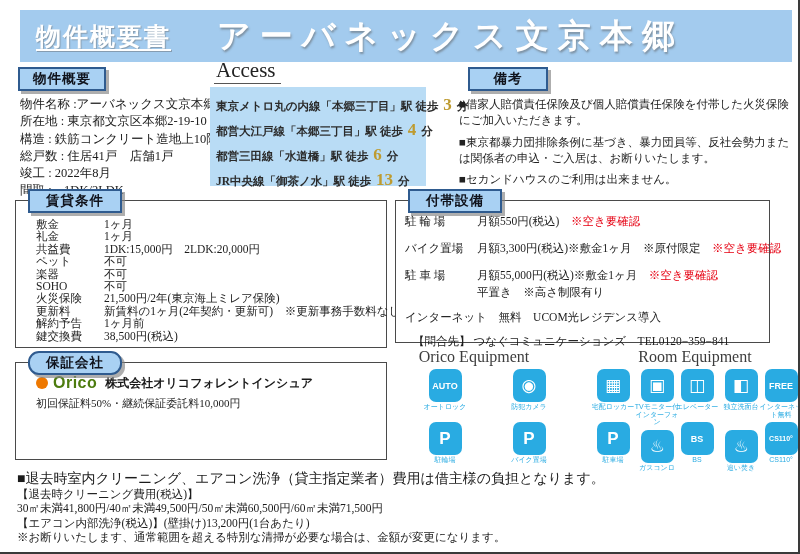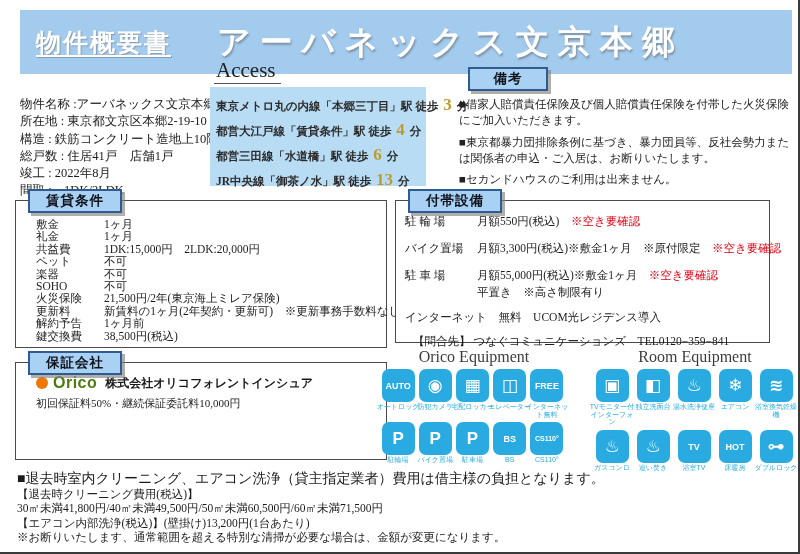--- a/index.html
+++ b/index.html
@@ -4,21 +4,21 @@
 <style>
   * { margin:0; padding:0; box-sizing:border-box; }
   html,body { background:#e9e9e9; }
   body { font-family:"Liberation Serif","DejaVu Serif",serif; }
   .page {
     position:relative; width:800px; height:554px; background:#ffffff;
     overflow:hidden; color:#1c1c1c;
     border-right:2px solid #3a3a3a; border-bottom:2px solid #3a3a3a;
   }
   
-  .band { position:absolute; left:20px; top:10px; width:772px; height:64px;
+  .band { position:absolute; left:20px; top:10px; width:772px; height:52px;
           background:#a3cbee; display:flex; align-items:center; }
   .doc-label { margin-left:16px; font-size:25px; font-weight:bold; color:#ffffff;
                text-decoration:underline; text-underline-offset:4px; letter-spacing:2px;
                text-shadow:1px 1px 1px rgba(100,100,100,.45); }
   .band-title { margin-left:46px; font-size:33px; font-weight:600; color:#ffffff;
                 letter-spacing:9px; text-shadow:1px 2px 2px rgba(90,90,90,.5); white-space:nowrap; }
   
   .chip { position:absolute; height:24px; background:#a9d1f3; border:2px solid #2f5b8f;
           box-shadow:3px 3px 0 rgba(130,130,130,.65); display:flex; align-items:center;
           justify-content:center; font-weight:bold; font-size:13.5px; color:#10131c;
@@ -64,21 +64,21 @@
   .guar-company { font-size:12px; font-weight:bold; color:#1a1a1a; }
   .guar-terms { position:absolute; left:36px; top:396px; font-size:11px; color:#222; }
   
   .eq-head { position:absolute; top:348px; font-size:16px; color:#3d3d3d; text-align:center; }
   .pub-head { left:382px; width:184px; }
   .room-head { left:595px; width:200px; }
   .eq-grid { position:absolute; top:369px; display:grid;
              grid-template-columns:repeat(5,1fr); column-gap:3px; row-gap:4px; }
   .pub-grid { left:381px; width:183px; }
   .room-grid { left:593px; width:202px; }
-  .eq-cell { display:flex; flex-direction:column; align-items:center; }
+  .eq-cell { display:flex; flex-direction:column; align-items:center;margin-left:47px; }
   .eq-icon { width:33px; height:33px; border-radius:7px; background:#29abe2; color:#ffffff;
              display:flex; align-items:center; justify-content:center; font-size:17px;
              font-family:"Liberation Sans","DejaVu Sans",sans-serif; font-weight:bold; }
   .eq-icon.g-txt  { font-size:9px;  letter-spacing:0; }
   .eq-icon.g-txt-sm { font-size:7px; }
   .eq-icon.g-p { font-size:17px; }
   .eq-label { margin-top:1px; width:46px; margin-left:-6px; margin-right:-6px;
               font-size:7px; line-height:1.1; color:#29abe2; text-align:center;
               font-family:"Liberation Sans","DejaVu Sans",sans-serif; }
   
@@ -89,38 +89,39 @@
 </head>
 <body>
 
 <div class="page">
 
   <div class="band">
     <span class="doc-label">物件概要書</span>
     <span class="band-title">アーバネックス文京本郷</span>
   </div>
 
+  <div class="chip" style="left:18px; top:67px; width:88px;">物件概要</div>
   <div class="overview-lines">
     <div>物件名称 :アーバネックス文京本郷</div>
     <div>所在地 : 東京都文京区本郷2-19-10</div>
     <div>構造 : 鉄筋コンクリート造地上10階建</div>
     <div>総戸数 : 住居41戸　店舗1戸</div>
     <div>竣工 : 2022年8月</div>
     <div>間取 :　1DK/2LDK</div>
   </div>
 
   <div class="access-head">Access</div>
   <div class="access-box">
     <div class="route">
       <span>東京メトロ丸の内線「本郷三丁目」駅 徒歩</span>
       <span class="min">3</span>
       <span>分</span>
     </div>
     <div class="route">
-      <span>都営大江戸線「賃貸条件」駅 徒歩</span>
+      <span>都営大江戸線「本郷三丁目」駅 徒歩</span>
       <span class="min">4</span>
       <span>分</span>
     </div>
     <div class="route">
       <span>都営三田線「水道橋」駅 徒歩</span>
       <span class="min">6</span>
       <span>分</span>
     </div>
     <div class="route">
       <span>JR中央線「御茶ノ水」駅 徒歩</span>
@@ -198,21 +199,21 @@
       <span class="lbl">駐 車 場</span>
       <span>月額55,000円(税込)※敷金1ヶ月　</span>
       <span class="red">※空き要確認</span>
     </div>
     <div class="fac-extra">平置き　※高さ制限有り</div>
     <div class="fac-net">インターネット　無料　UCOM光レジデンス導入</div>
     <div class="fac-contact">【問合先】 つなぐコミュニケーションズ　TEL0120−359−841</div>
   </div>
 
   <div class="obox guar-box"></div>
-  <div class="chip" style="left:28px; top:351px; width:94px;">保証会社</div>
+  <div class="chip" style="left:28px; top:351px; width:94px;border-radius:11px;">保証会社</div>
   <div class="guar-brandline">
     <span class="orico-dot"></span>
     <span class="orico-word">Orico</span>
     <span class="guar-company">株式会社オリコフォレントインシュア</span>
   </div>
   <div class="guar-terms">初回保証料50%・継続保証委託料10,000円</div>
 
   <div class="eq-head pub-head">Orico Equipment</div>
   <div class="eq-head room-head">Room Equipment</div>
 

